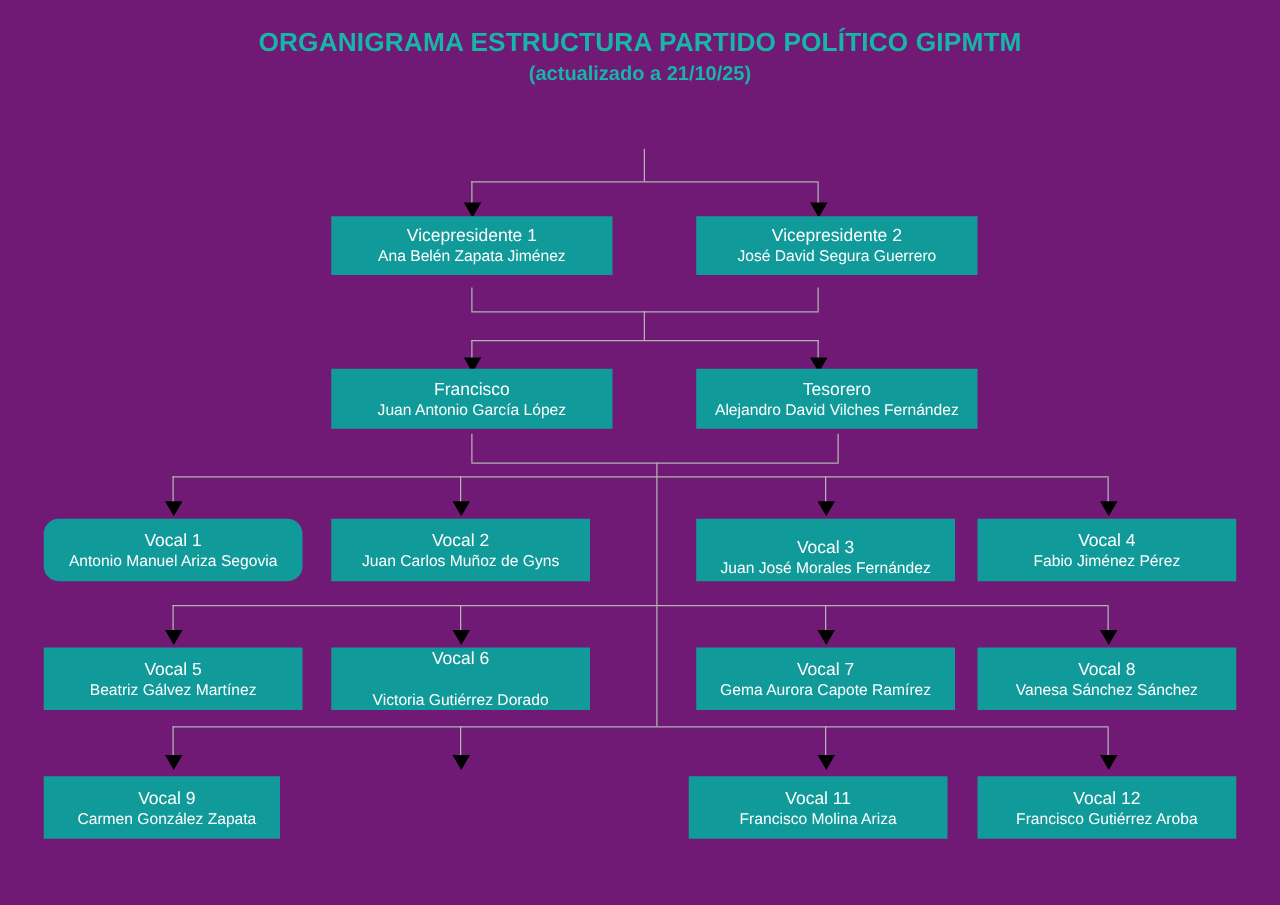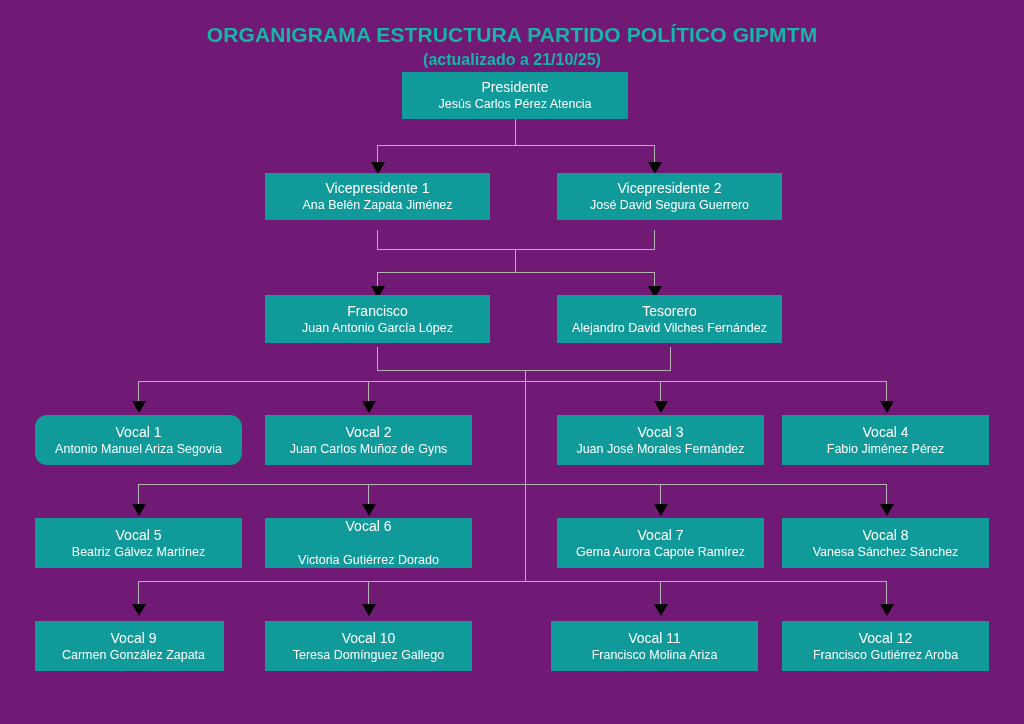--- a/index.html
+++ b/index.html
@@ -135,24 +135,20 @@
   <div class="conn conn-h" style="left:138px; top:581px; width:748px;"></div>
   <div class="conn conn-v" style="left:138px; top:581px; height:25px;"></div>
   <div class="conn conn-v" style="left:368px; top:581px; height:25px;"></div>
   <div class="conn conn-v" style="left:660px; top:581px; height:25px;"></div>
   <div class="conn conn-v" style="left:886px; top:581px; height:25px;"></div>
   <div class="arrow" style="left:132px; top:604px;"></div>
   <div class="arrow" style="left:362px; top:604px;"></div>
   <div class="arrow" style="left:654px; top:604px;"></div>
   <div class="arrow" style="left:880px; top:604px;"></div>
 
-  <div class="node" style="left:402px; top:72px; width:226px; height:47px;">
-    <div class="role">Presidente</div>
-    <div class="person">Jesús Carlos Pérez Atencia</div>
-  </div>
 
   <div class="node" style="left:265px; top:173px; width:225px; height:47px;">
     <div class="role">Vicepresidente 1</div>
     <div class="person">Ana Belén Zapata Jiménez</div>
   </div>
   <div class="node" style="left:557px; top:173px; width:225px; height:47px;justify-content:center;">
     <div class="role">Vicepresidente 2</div>
     <div class="person">José David Segura Guerrero</div>
   </div>
 
@@ -166,21 +162,21 @@
   </div>
 
   <div class="node" style="left:35px; top:415px; width:207px; height:50px;border-radius:12px;">
     <div class="role">Vocal 1</div>
     <div class="person">Antonio Manuel Ariza Segovia</div>
   </div>
   <div class="node" style="left:265px; top:415px; width:207px; height:50px;">
     <div class="role">Vocal 2</div>
     <div class="person">Juan Carlos Muñoz de Gyns</div>
   </div>
-  <div class="node" style="left:557px; top:415px; width:207px; height:50px;">
+  <div class="node" style="left:557px; top:415px; width:207px; height:50px;justify-content:flex-end;">
     <div class="role">Vocal 3</div>
     <div class="person">Juan José Morales Fernández</div>
   </div>
   <div class="node" style="left:782px; top:415px; width:207px; height:50px;">
     <div class="role">Vocal 4</div>
     <div class="person">Fabio Jiménez Pérez</div>
   </div>
 
   <div class="node" style="left:35px; top:518px; width:207px; height:50px;">
     <div class="role">Vocal 5</div>
@@ -196,24 +192,20 @@
   </div>
   <div class="node" style="left:782px; top:518px; width:207px; height:50px;">
     <div class="role">Vocal 8</div>
     <div class="person">Vanesa Sánchez Sánchez</div>
   </div>
 
   <div class="node" style="left:35px; top:621px; width:189px; height:50px;padding-left:12px;">
     <div class="role">Vocal 9</div>
     <div class="person">Carmen González Zapata</div>
   </div>
-  <div class="node" style="left:265px; top:621px; width:207px; height:50px;">
-    <div class="role">Vocal 10</div>
-    <div class="person">Teresa Domínguez Gallego</div>
-  </div>
   <div class="node" style="left:551px; top:621px; width:207px; height:50px;">
     <div class="role">Vocal 11</div>
     <div class="person">Francisco Molina Ariza</div>
   </div>
   <div class="node" style="left:782px; top:621px; width:207px; height:50px;">
     <div class="role">Vocal 12</div>
     <div class="person">Francisco Gutiérrez Aroba</div>
   </div>
 
 </div>

